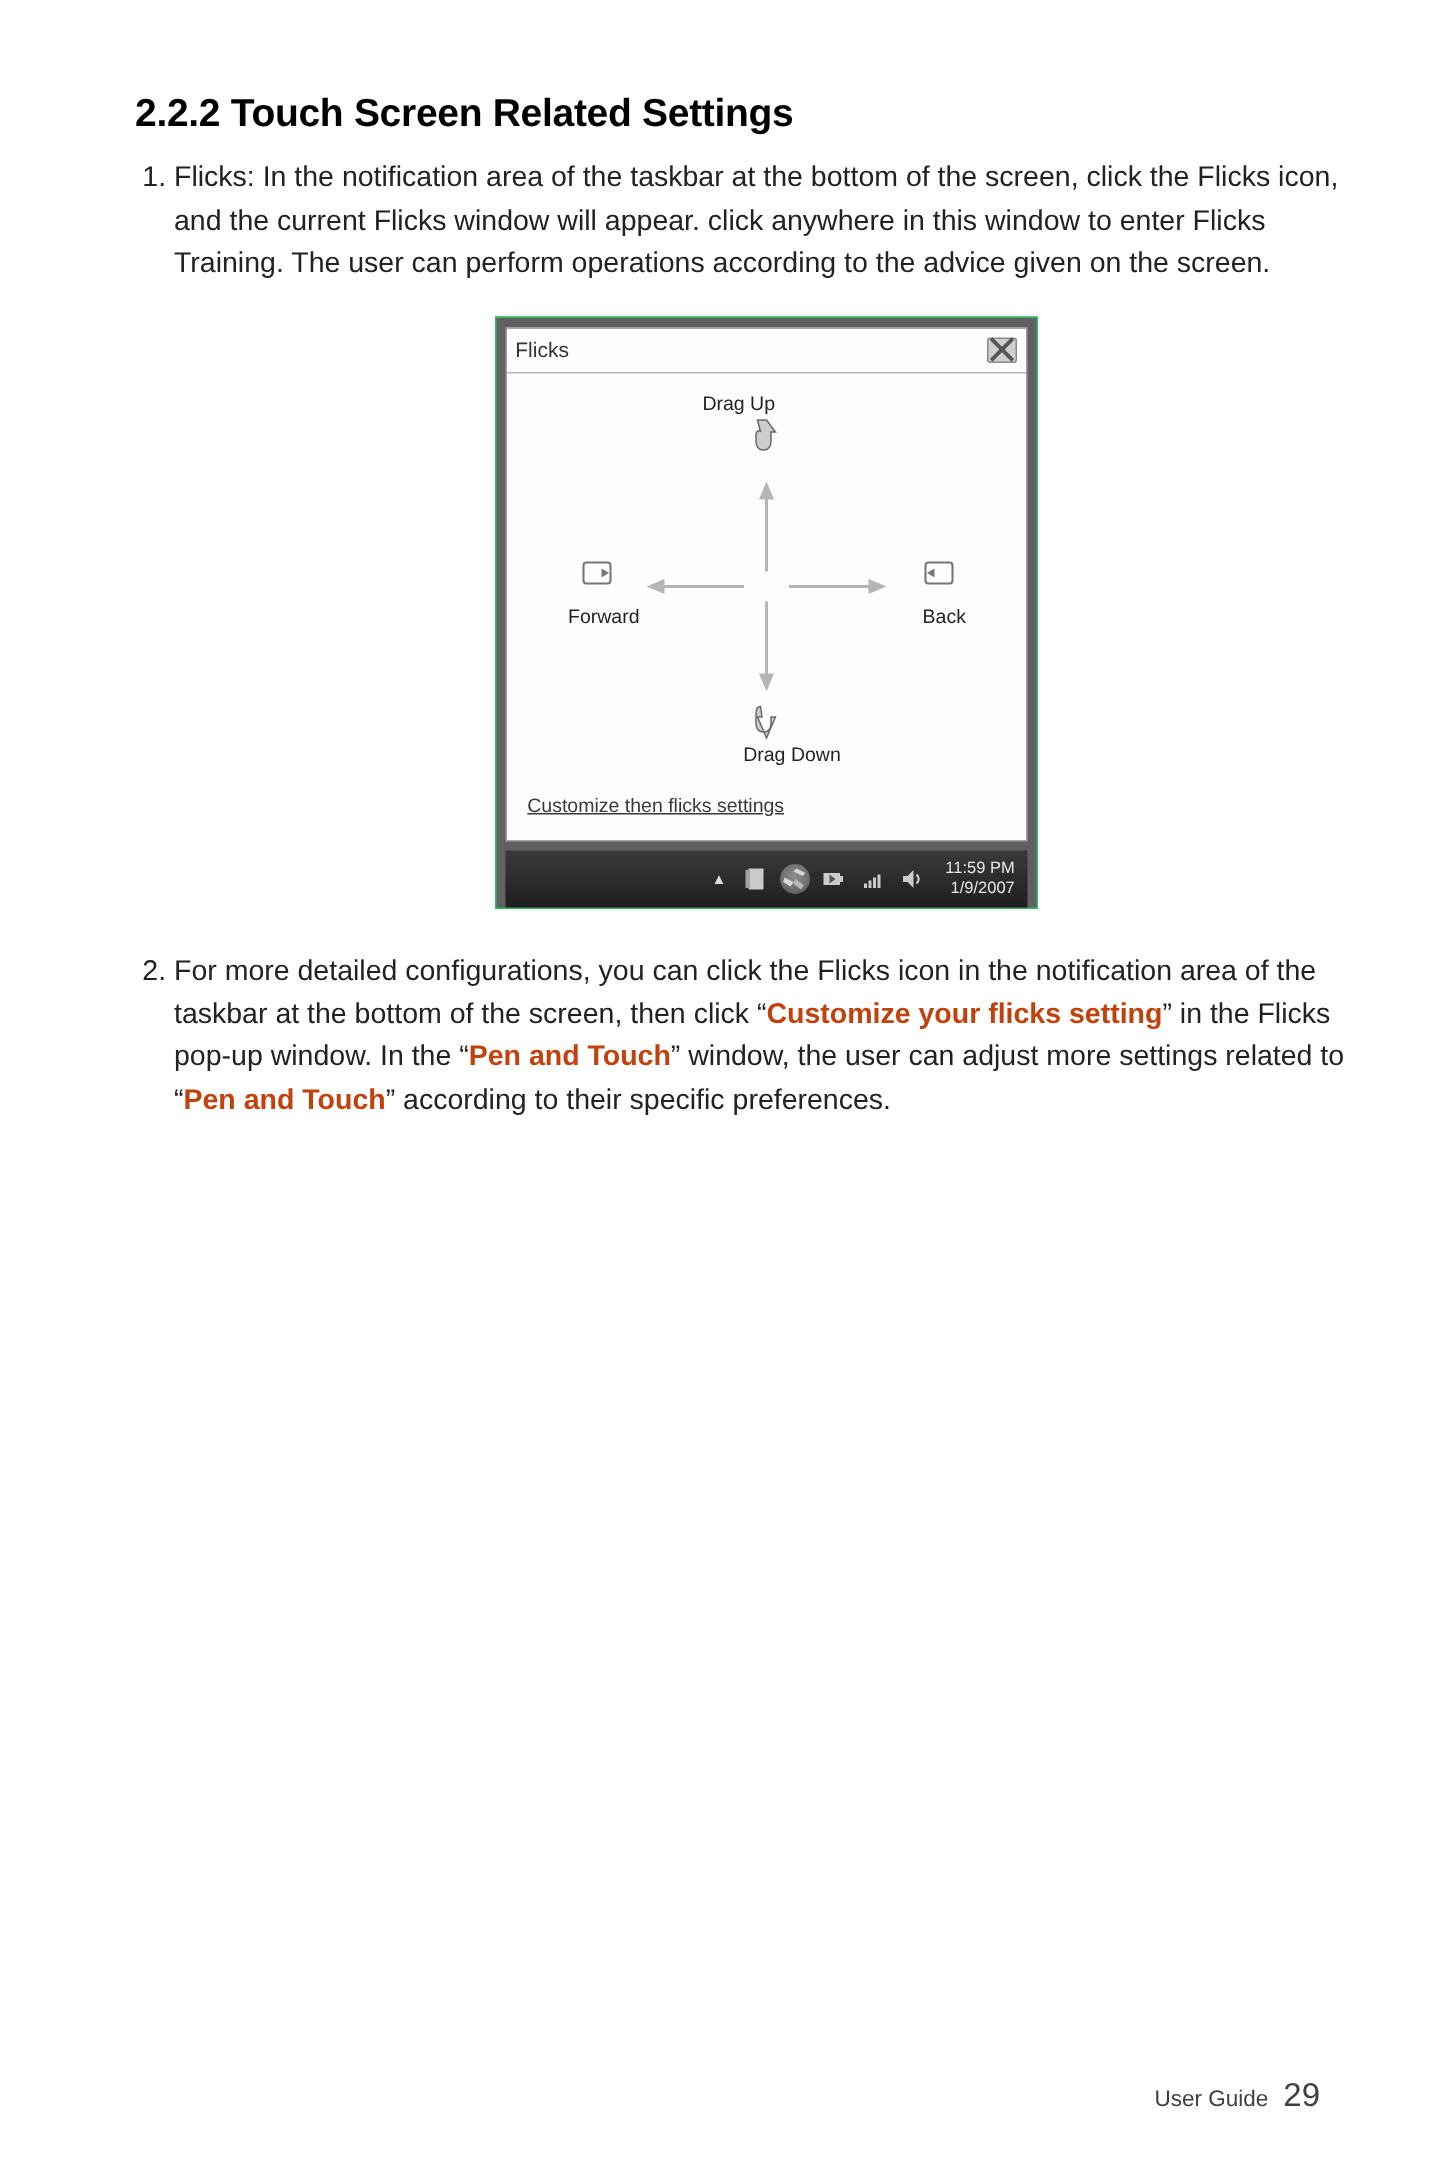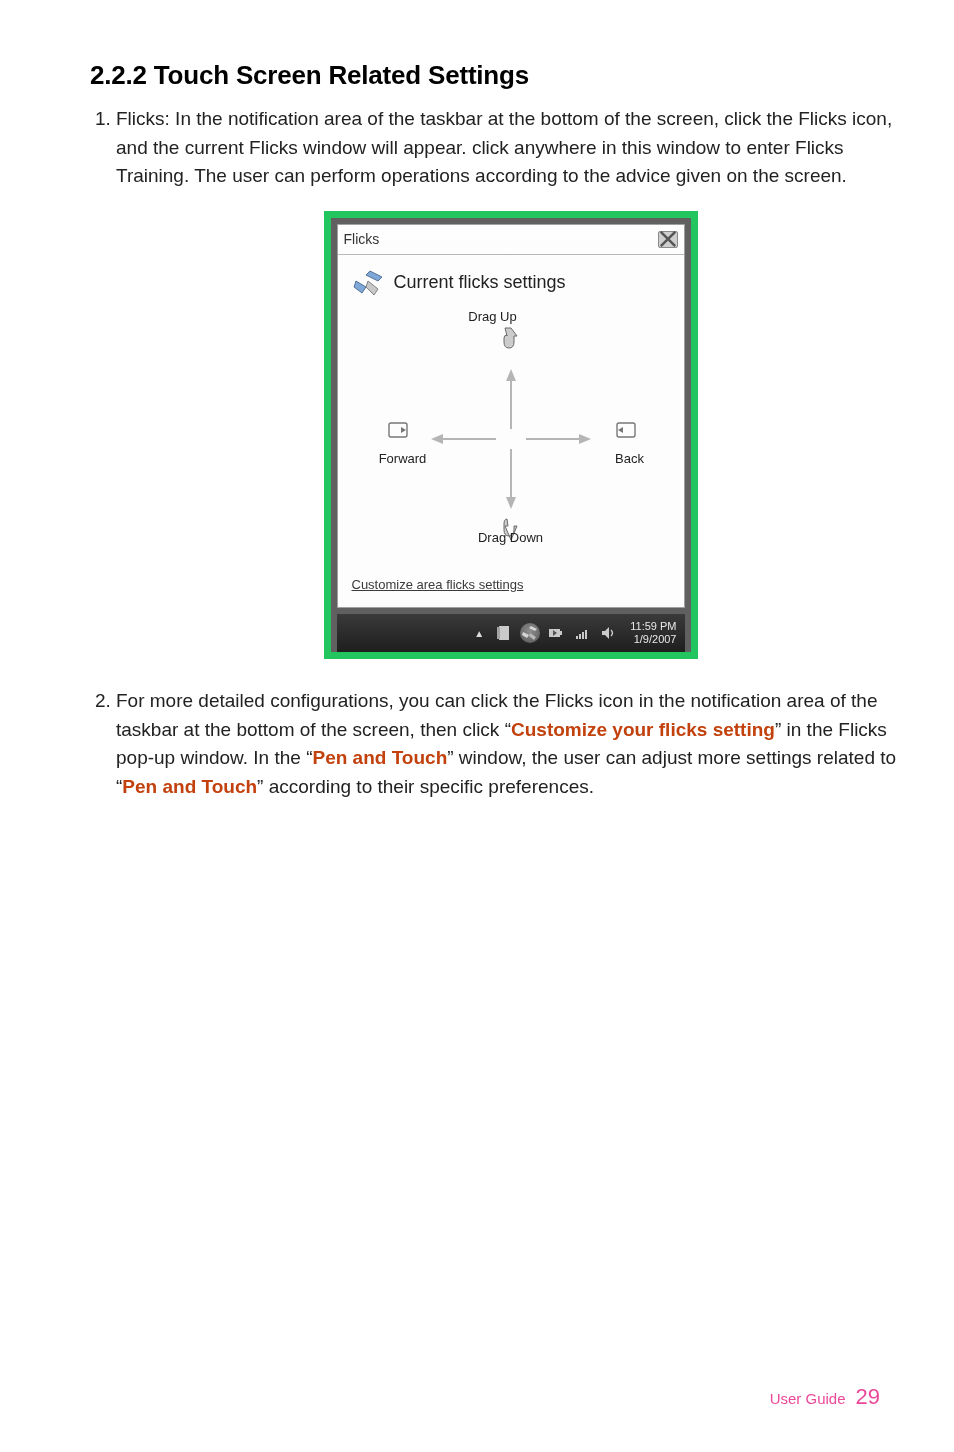--- a/index.html
+++ b/index.html
@@ -39,21 +39,21 @@
   }
   .figure-wrap {
     display: flex;
     justify-content: center;
     margin: 20px 0 28px 0;
   }
   .figure {
     width: 348px;
     background: #606060;
     padding: 6px 6px 0 6px;
-    border: 7px solid #22c55e;
+    border: 1px solid #22c55e;
   }
   .flicks-window {
     background: linear-gradient(#fefefe,#f4f4f4);
     border: 1px solid #a0a0a0;
     position: relative;
   }
   .flicks-titlebar {
     display: flex;
     align-items: center;
     justify-content: space-between;
@@ -157,21 +157,21 @@
     line-height: 1.2;
     text-align: right;
     margin-left: 6px;
     font-family: "Segoe UI", Tahoma, sans-serif;
   }
   .footer {
     position: absolute;
     bottom: 42px;
     right: 74px;
     font-size: 15px;
-    color: #ec4899;
+    color: #404040;
   }
   .footer .label {
     font-size: 15px;
     margin-right: 10px;
   }
   .footer .pagenum {
     font-size: 22px;
   }
 </style>
 </head>
@@ -191,30 +191,20 @@
           <div class="flicks-window">
             <div class="flicks-titlebar">
               <span>Flicks</span>
               <div class="title-close">
                 <svg viewBox="0 0 10 10">
                     <path d="M1 1 L9 9 M9 1 L1 9" stroke="#555" stroke-width="1.4" fill="none"></path>
                   </svg>
               </div>
             </div>
             <div class="flicks-body">
-              <div class="flicks-header-row">
-                <div class="flicks-app-icon">
-                  <svg viewBox="0 0 32 32">
-                    <path d="M18 4 L30 10 L26 14 L14 8 Z" fill="#7fa8d8" stroke="#3a5a80" stroke-width="0.8"></path>
-                    <path d="M4 14 L14 20 L10 26 L2 20 Z" fill="#7fa8d8" stroke="#3a5a80" stroke-width="0.8"></path>
-                    <path d="M16 14 L26 22 L22 28 L14 20 Z" fill="#c8c8c8" stroke="#6b6b6b" stroke-width="0.8"></path>
-                  </svg>
-                </div>
-                <div class="cfs-title">Current flicks settings</div>
-              </div>
 
               <div class="diagram">
 
                 <div class="cross" style="position:absolute;left:0;top:0;">
                   <svg viewBox="0 0 300 260">
 
                     <line x1="150" y1="120" x2="150" y2="70" stroke="#b5b5b5" stroke-width="2"></line>
                     <polygon points="150,60 145,72 155,72" fill="#b5b5b5"></polygon>
 
                     <line x1="150" y1="140" x2="150" y2="190" stroke="#b5b5b5" stroke-width="2"></line>
@@ -233,40 +223,40 @@
                   <svg viewBox="0 0 28 28">
                     <path d="M14 3 L20 11 L17 11 L17 17 Q17 23 12 23 Q7 23 7 17 L7 13 Q7 10 10 10 L10 11 L8 3 Z" fill="#cccccc" stroke="#6b6b6b" stroke-width="1"></path>
                   </svg>
                 </div>
 
                 <div class="dicon" style="left:136px;top:206px;">
                   <svg viewBox="0 0 28 28">
                     <path d="M10 4 Q7 4 7 9 L7 15 Q7 21 12 21 Q17 21 17 15 L17 11 L20 11 L14 25 L8 11 L11 11 Z" fill="#cccccc" stroke="#6b6b6b" stroke-width="1"></path>
                   </svg>
                 </div>
-                <div class="dlabel" style="left:100px;top:219px;width:100px;">Drag Down</div>
+                <div class="dlabel" style="left:100px;top:232px;width:100px;text-align:right;">Drag Down</div>
 
                 <div class="dicon" style="left:22px;top:108px;">
                   <svg viewBox="0 0 28 28">
                     <rect x="6" y="6" width="18" height="14" rx="2" fill="none" stroke="#777" stroke-width="1.4"></rect>
                     <path d="M18 10 L18 16 L23 13 Z" fill="#777"></path>
                   </svg>
                 </div>
                 <div class="dlabel" style="left:12px;top:140px;width:60px;">Forward</div>
 
                 <div class="dicon" style="left:252px;top:108px;">
                   <svg viewBox="0 0 28 28">
                     <rect x="4" y="6" width="18" height="14" rx="2" fill="none" stroke="#777" stroke-width="1.4"></rect>
                     <path d="M10 10 L10 16 L5 13 Z" fill="#777"></path>
                   </svg>
                 </div>
                 <div class="dlabel" style="left:244px;top:140px;width:50px;">Back</div>
               </div>
 
-              <a class="customize-link">Customize area flicks settings</a>
+              <a class="customize-link">Customize then flicks settings</a>
             </div>
           </div>
 
           <div class="taskbar">
             <span class="tray-chevron">▲</span>
             <div class="tray-icon">
               <svg viewBox="0 0 18 18">
                   <rect x="4" y="2" width="10" height="14" fill="#dcdcdc"></rect>
                   <rect x="2" y="3" width="3" height="12" fill="#b0b0b0"></rect>
                 </svg>

